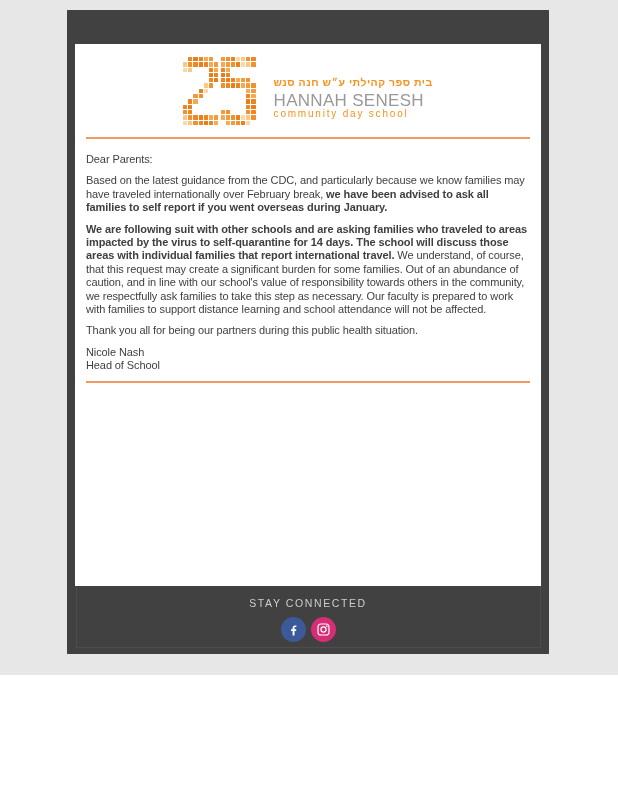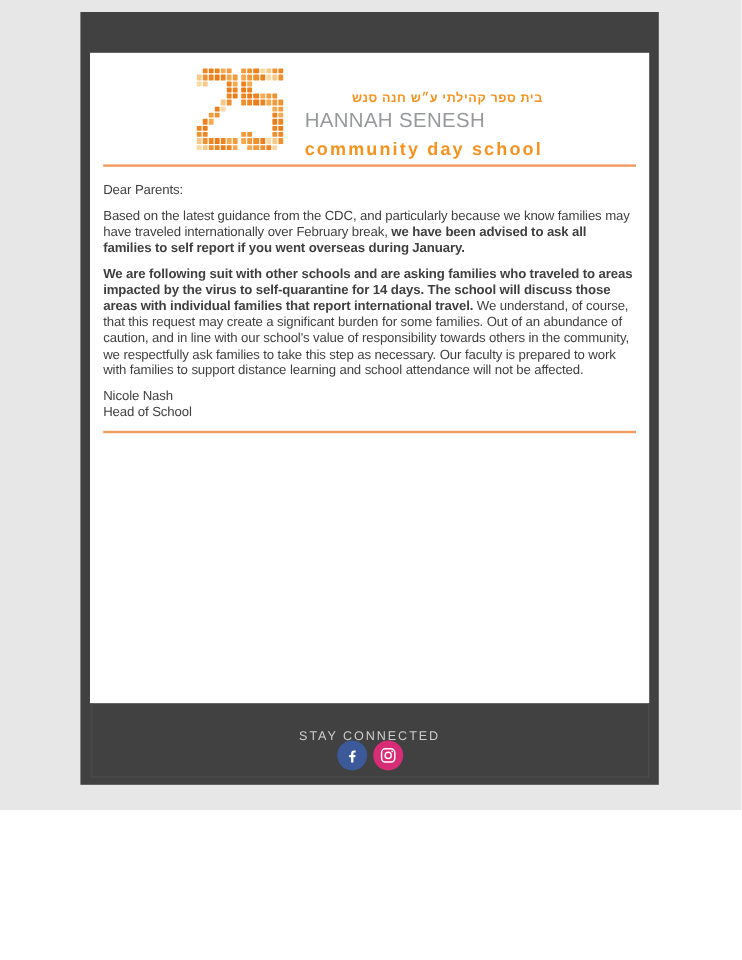--- a/index.html
+++ b/index.html
@@ -9,34 +9,34 @@
   .card { position:absolute; left:8px; top:34px; width:466px; height:542px; background:#ffffff; }
 
   
   .logo-row { display:flex; justify-content:center; align-items:flex-start; padding-top:13px; height:81px; margin-bottom:12px; }
   .mosaic { display:flex; gap:3px; }
   .digit { display:grid; grid-template-columns:repeat(7,4.1px); grid-auto-rows:4.3px; gap:1px; }
   .cell { border-radius:0.5px; }
   .logo-col { margin-left:18px; padding-top:19px; }
   .hebrew { color:#f6921e; font-size:10.5px; font-weight:bold; letter-spacing:0.5px; line-height:12px; }
   .school-name { color:#97999b; font-size:17px; letter-spacing:0.3px; line-height:17px; margin-top:4px; }
-  .school-sub { color:#f6921e; font-size:15px; font-weight:bold; letter-spacing:1.8px; line-height:10px; margin-top:11px; }
+  .school-sub { color:#f6921e; font-size:10px; font-weight:normal; letter-spacing:1.8px; line-height:10px; margin-top:0; }
 
   
   .rule { border:none; border-top:2px solid #f09b5f; margin:0 11px; }
   .rule-bottom { margin-top:3px; }
   .letter { padding:14px 11px 0; font-size:11px; line-height:13.4px; letter-spacing:-0.1px; color:#3f3f3f; }
   .para { white-space:pre-line; margin:0 0 8px; }
   .greeting { }
   .b { font-weight:bold; }
 
   
   .footer { position:absolute; left:0; top:576px; width:482px; height:68px; }
   .footer-border { position:absolute; left:9px; right:8px; top:0; height:62px; border:1px solid #4d4d4d; border-top:none; }
-  .stay { position:absolute; top:22px; width:100%; text-align:center; color:#cdcdcd; font-size:10.5px; letter-spacing:1.6px; }
+  .stay { position:absolute; top:11px; width:100%; text-align:center; color:#cdcdcd; font-size:10.5px; letter-spacing:1.6px; }
   .social { position:absolute; top:31px; width:100%; display:flex; justify-content:center; gap:5px; }
   .social-btn { width:25px; height:25px; border-radius:50%; display:flex; align-items:center; justify-content:center; cursor:pointer; }
   .fb { background:#3c5a99; }
   .ig { background:#d62d76; }
   .social-btn svg { display:block; }
 </style>
 </head>
 <body>
 
 <div class="page-bg"></div>
@@ -239,20 +239,21 @@
         <div class="school-sub">community day school</div>
       </div>
     </div>
 
     <hr class="rule">
 
     <div class="letter">
         <p class="para greeting"><span>Dear Parents:</span></p>
         <p class="para"><span>Based on the latest guidance from the CDC, and particularly because we know families may have traveled internationally over February break, </span><span class="b">we have been advised to ask all families to self report if you went overseas during January.</span></p>
         <p class="para"><span class="b">We are following suit with other schools and are asking families who traveled to areas impacted by the virus to self-quarantine for 14 days. The school will discuss those areas with individual families that report international travel.</span><span> We understand, of course, that this request may create a significant burden for some families. Out of an abundance of caution, and in line with our school's value of responsibility towards others in the community, we respectfully ask families to take this step as necessary. Our faculty is prepared to work with families to support distance learning and school attendance will not be affected.</span></p>
+        <p class="para"><span>Thank you all for being our partners during this public health situation.</span></p>
         <p class="para"><span>Nicole Nash
 Head of School</span></p>
       </div>
 
     <hr class="rule rule-bottom">
   </div>
 
   <div class="footer">
     <div class="footer-border"></div>
     <div class="stay">STAY CONNECTED</div>

